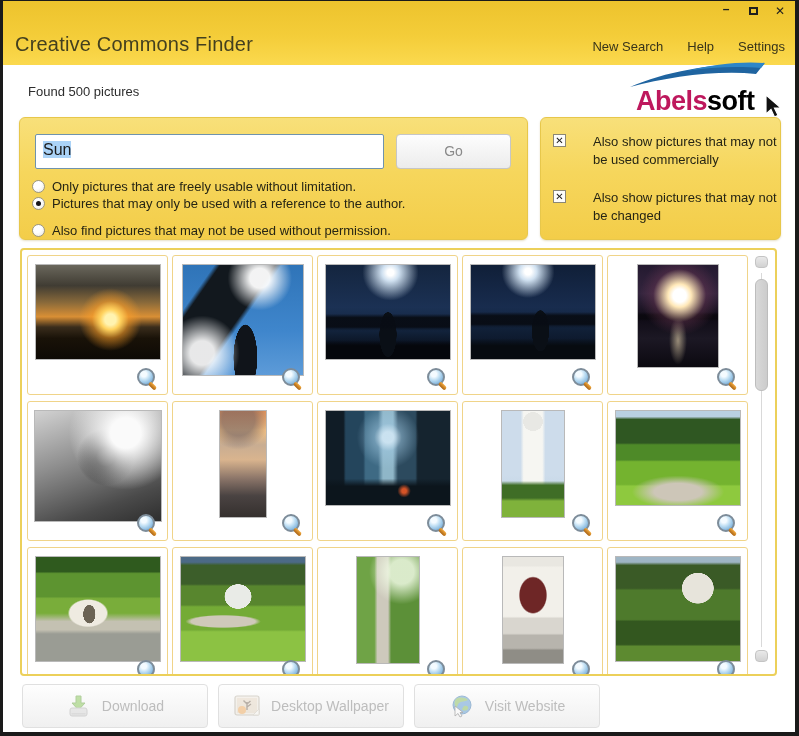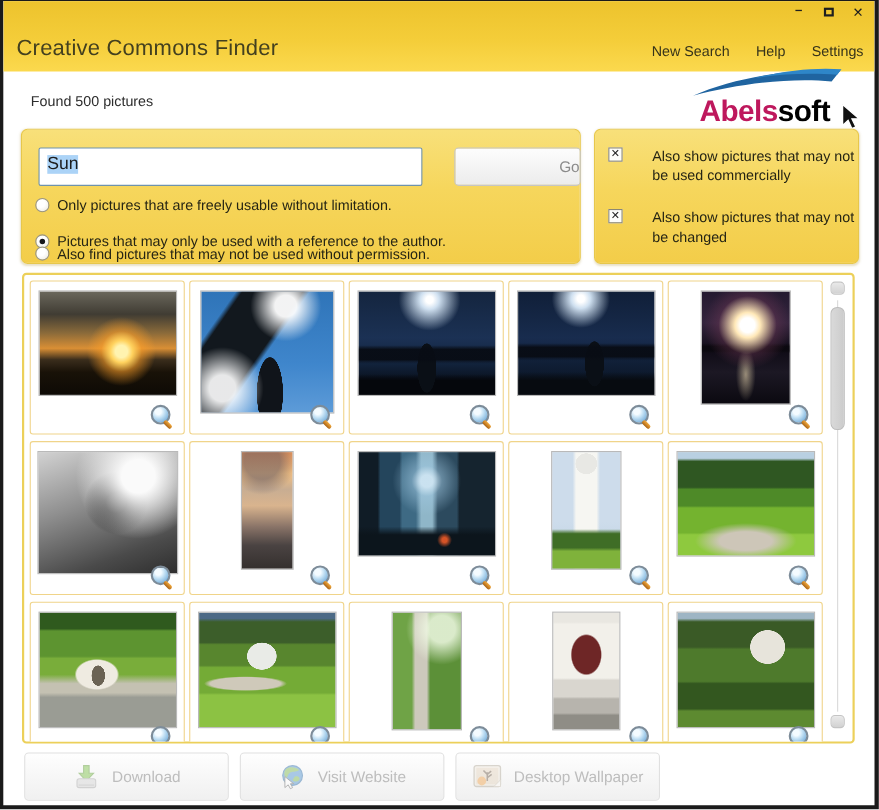--- a/index.html
+++ b/index.html
@@ -44,26 +44,26 @@
   .search-panel { left:16px; top:116px; width:509px; height:123px;padding-left:39px; }
   .filter-panel { left:537px; top:116px; width:241px; height:123px; }
 
   .search-box {
     position:absolute; left:15px; top:16px; width:349px; height:35px;
     background:#fff; border:1px solid #6f93ad; border-radius:2px;
     font-size:16px; color:#1c1c1c; padding:6px 7px; cursor:text;
   }
   .search-box .sel { background:#abd3f7; }
   .go-btn {
-    position:absolute; left:393px; top:16px; width:115px; height:35px;
+    position:absolute; left:376px; top:16px; width:115px; height:35px;
     background:linear-gradient(180deg,#fdfdfd,#ececec); border:1px solid #c6c6c6;
-    border-radius:4px; font-size:14px; color:#8a8a8a; text-align:right; line-height:33px; cursor:default;
+    border-radius:4px; font-size:14px; color:#8a8a8a; text-align:center; line-height:33px; cursor:default;
   }
   .radio-row { position:absolute; left:12px; display:flex; align-items:center; gap:7px; cursor:default; }
-  .radio-row.r0 { top:61px; } .radio-row.r1 { top:94px; } .radio-row.r2 { top:105px; }
+  .radio-row.r0 { top:61px; } .radio-row.r1 { top:78px; } .radio-row.r2 { top:105px; }
   .radio {
     width:13px; height:13px; border-radius:50%; border:1px solid #9a9684; flex:0 0 13px;
     background:radial-gradient(circle at 35% 30%,#ffffff 0 40%,#e9e6da 100%);
     position:relative;
   }
   .radio.checked::after {
     content:""; position:absolute; left:3px; top:3px; width:5px; height:5px;
     border-radius:50%; background:#17171b;
   }
   .opt-label { font-size:13px; color:#262514; }
@@ -335,36 +335,36 @@
         <svg width="26" height="26" viewBox="0 0 26 26">
           <polygon points="10,3 15,3 15,10 19,10 12.5,17 6,10 10,10" fill="#7ac143" stroke="#5a9a2e" stroke-width="1"></polygon>
           <rect x="4" y="15" width="17" height="8" rx="2" fill="#d6d6d6" stroke="#a8a8a8" stroke-width="1"></rect>
           <rect x="5.5" y="20" width="14" height="1.6" fill="#bdbdbd"></rect>
         </svg>
       </span>
       <span class="foot-label">Download</span>
     </div>
     <div class="foot-btn">
       <span class="ficon">
-        <svg width="26" height="26" viewBox="0 0 26 26">
-          <circle cx="13" cy="12" r="9" fill="#4a90d0" stroke="#2c6ca8" stroke-width="1"></circle>
-          <path d="M7,6 C10,4 16,4 19,7 C16,9 12,8 10,10 C8,12 9,14 7,14 C5,12 5,8 7,6 Z" fill="#7ab648"></path>
-          <path d="M15,13 C18,12 20,14 19,16 C17,18 14,18 13,16 Z" fill="#7ab648"></path>
-          <polygon points="6,13 6,23 9,20.5 11,24 13,23 11,19.5 14,19.5" fill="#fff" stroke="#555" stroke-width="0.8"></polygon>
-        </svg>
-      </span>
-      <span class="foot-label">Visit Website</span>
-    </div>
-    <div class="foot-btn">
-      <span class="ficon">
         <svg width="28" height="24" viewBox="0 0 28 24">
           <rect x="2" y="2" width="24" height="19" rx="2" fill="#efe8dc" stroke="#b0a898" stroke-width="1.2"></rect>
           <rect x="4" y="4" width="20" height="15" fill="#e3d3bd"></rect>
           <circle cx="9" cy="16" r="4" fill="#f0a24a"></circle>
           <path d="M14,16 L14,8 M14,10 L10.5,6.5 M14,10 L17.5,7 M14,13 L18,10" stroke="#6a5846" stroke-width="1.4" fill="none"></path>
           <polygon points="26,21 20,21 26,15" fill="#fbf8f2" stroke="#c4bcac" stroke-width="0.8"></polygon>
         </svg>
       </span>
       <span class="foot-label">Desktop Wallpaper</span>
     </div>
+    <div class="foot-btn">
+      <span class="ficon">
+        <svg width="26" height="26" viewBox="0 0 26 26">
+          <circle cx="13" cy="12" r="9" fill="#4a90d0" stroke="#2c6ca8" stroke-width="1"></circle>
+          <path d="M7,6 C10,4 16,4 19,7 C16,9 12,8 10,10 C8,12 9,14 7,14 C5,12 5,8 7,6 Z" fill="#7ab648"></path>
+          <path d="M15,13 C18,12 20,14 19,16 C17,18 14,18 13,16 Z" fill="#7ab648"></path>
+          <polygon points="6,13 6,23 9,20.5 11,24 13,23 11,19.5 14,19.5" fill="#fff" stroke="#555" stroke-width="0.8"></polygon>
+        </svg>
+      </span>
+      <span class="foot-label">Visit Website</span>
+    </div>
   </div>
 
 </div>
 
 </body></html>

